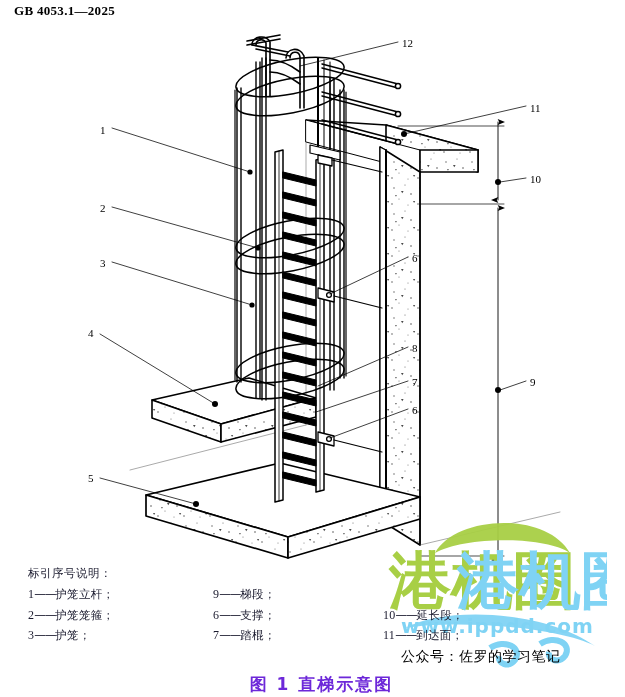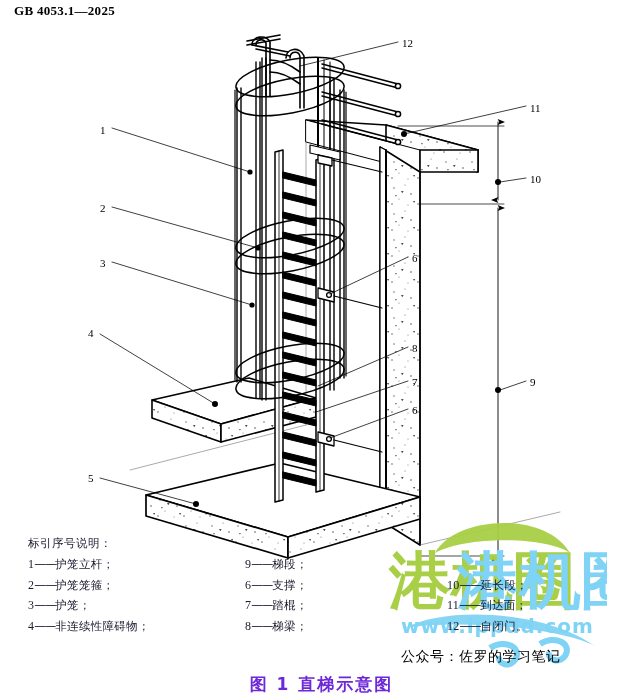--- a/index.html
+++ b/index.html
@@ -27,26 +27,26 @@
   
   .cal{
     position:absolute;
     font-family:"Liberation Serif","DejaVu Serif",serif;
     font-size:11px;line-height:11px;
     color:#000;white-space:nowrap;
   }
 
   
   #legend{
-    position:absolute;left:28px;top:536px;width:572px;
+    position:absolute;left:28px;top:566px;width:572px;
     font-family:"DejaVu Sans","Liberation Sans",sans-serif;
     font-size:11.5px;color:#1a1a2e;
   }
   #legend .ltitle{margin:0 0 6px 0;letter-spacing:.5px;}
-  #legend .lrow{display:flex;margin-bottom:5.5px;gap:32px;}
+  #legend .lrow{display:flex;margin-bottom:5.5px;}
   #legend .lcol{flex:0 0 auto;white-space:nowrap;letter-spacing:.3px;}
   #legend .c1{width:185px;}
   #legend .c2{width:170px;}
   #legend .c3{width:180px;}
   .lnum{font-family:"Liberation Serif","DejaVu Serif",serif;font-size:12px;}
   .ldash{letter-spacing:-1px;}
 
   
   .cap{
     position:absolute;left:9px;top:673px;width:625px;
@@ -317,22 +317,17 @@
         <div class="lrow">
           <div class="lcol c1"><span class="lnum">2</span><span class="ldash">——</span><span>护笼笼箍；</span></div>
           <div class="lcol c2"><span class="lnum">6</span><span class="ldash">——</span><span>支撑；</span></div>
           <div class="lcol c3"><span class="lnum">10</span><span class="ldash">——</span><span>延长段；</span></div>
         </div>
         <div class="lrow">
           <div class="lcol c1"><span class="lnum">3</span><span class="ldash">——</span><span>护笼；</span></div>
           <div class="lcol c2"><span class="lnum">7</span><span class="ldash">——</span><span>踏棍；</span></div>
           <div class="lcol c3"><span class="lnum">11</span><span class="ldash">——</span><span>到达面；</span></div>
         </div>
-        <div class="lrow">
-          <div class="lcol c1"><span class="lnum">4</span><span class="ldash">——</span><span>非连续性障碍物；</span></div>
-          <div class="lcol c2"><span class="lnum">8</span><span class="ldash">——</span><span>梯梁；</span></div>
-          <div class="lcol c3"><span class="lnum">12</span><span class="ldash">——</span><span>自闭门。</span></div>
-        </div>
       </div>
   </div>
 
   <div class="cap">图 1   直梯示意图</div>
 </div>
 
 </body></html>

